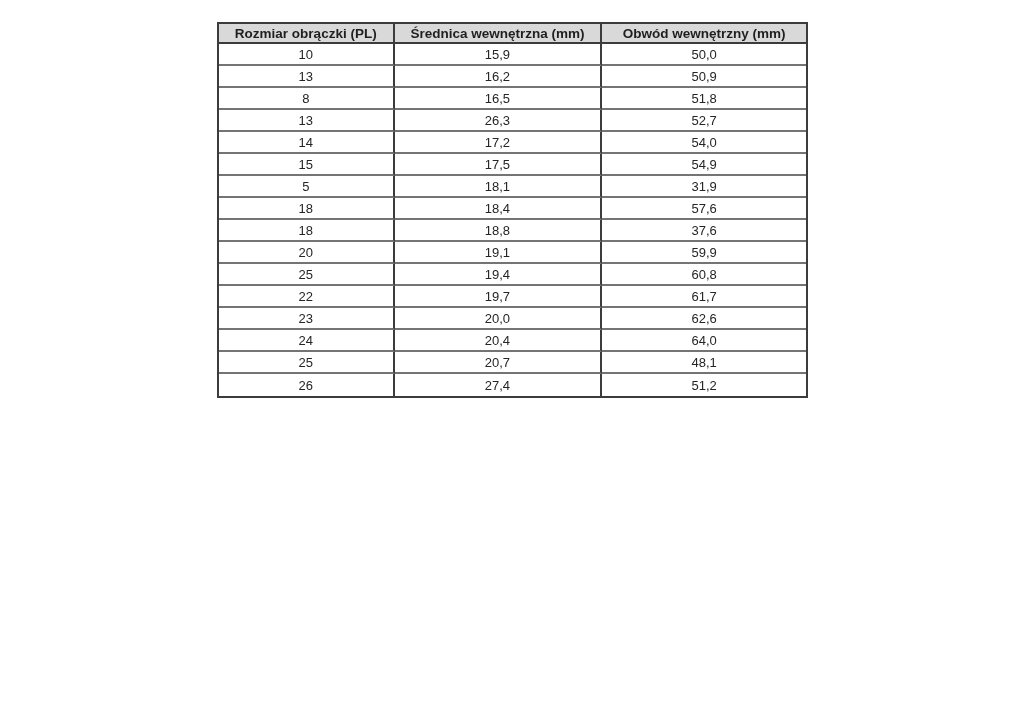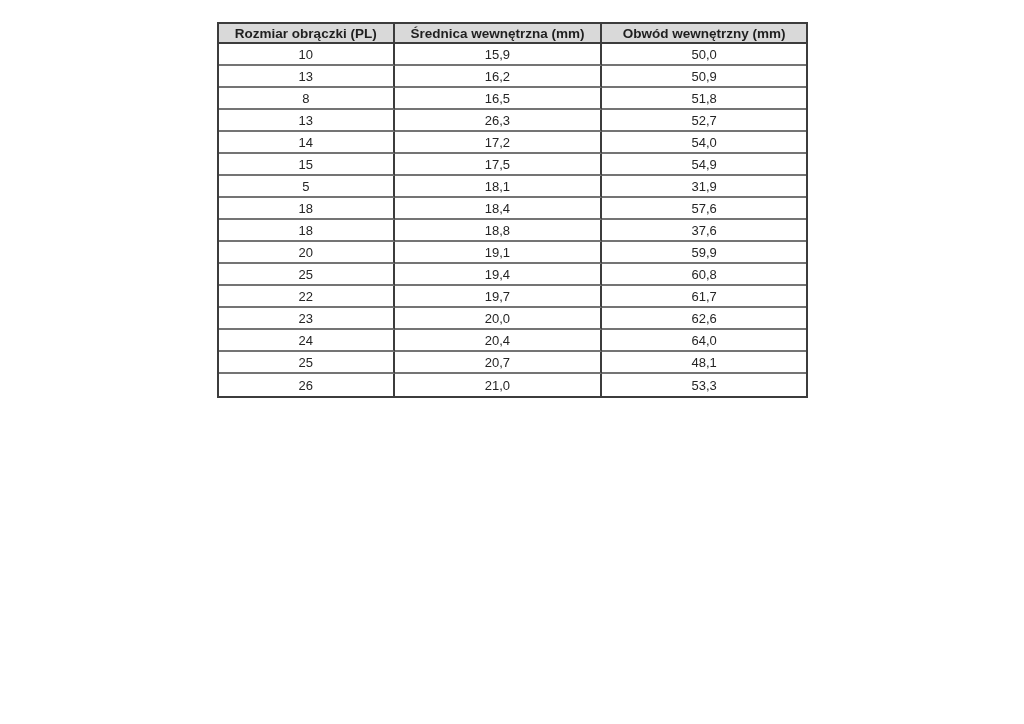--- a/index.html
+++ b/index.html
@@ -140,18 +140,18 @@
           <td>20,4</td>
           <td>64,0</td>
         </tr>
         <tr>
           <td>25</td>
           <td>20,7</td>
           <td>48,1</td>
         </tr>
         <tr>
           <td>26</td>
-          <td>21,0</td>
-          <td>53,3</td>
+          <td>27,4</td>
+          <td>51,2</td>
         </tr>
       </tbody>
   </table>
 </div>
 
 </body></html>

